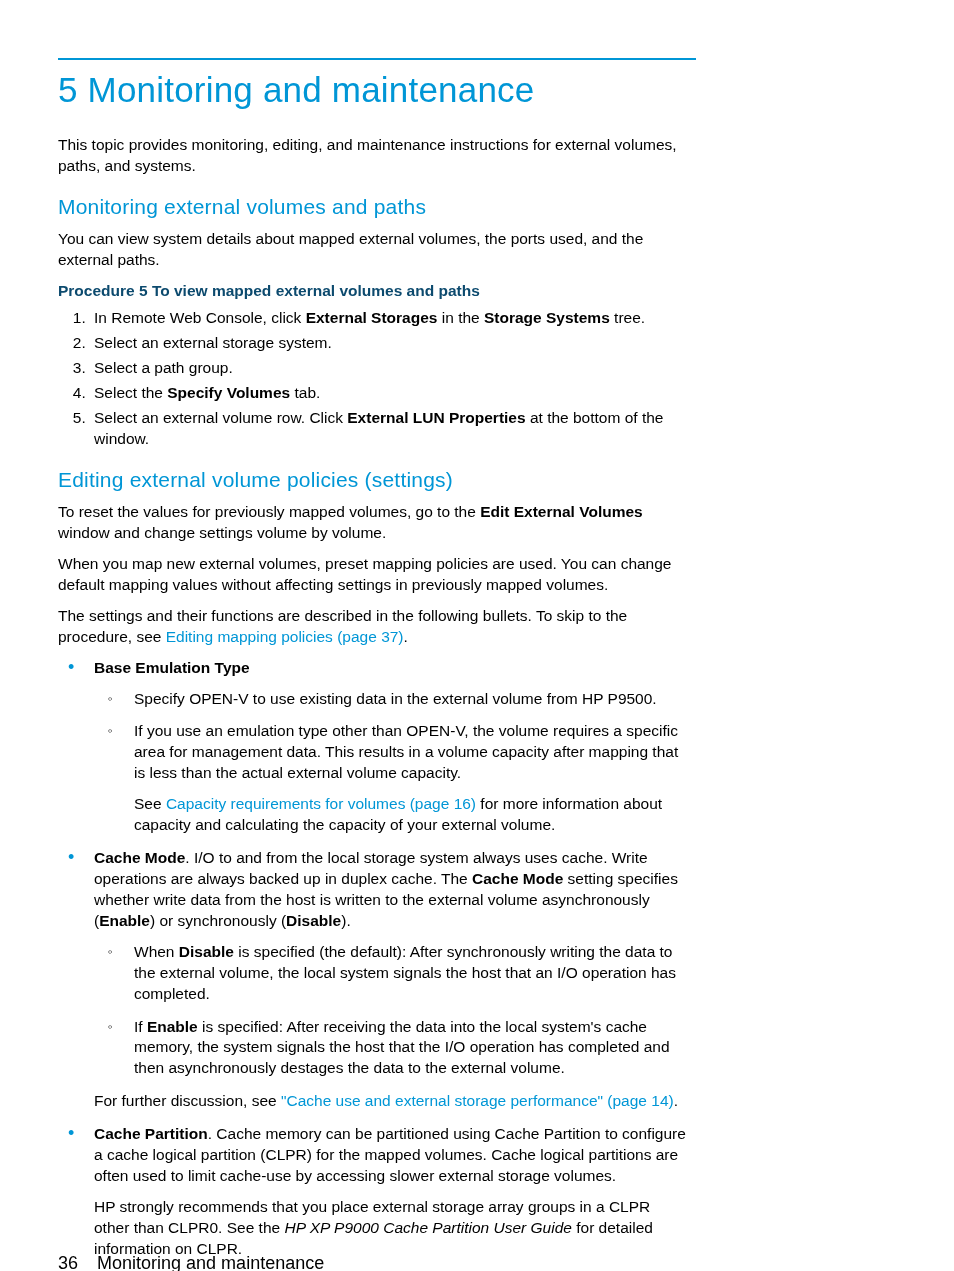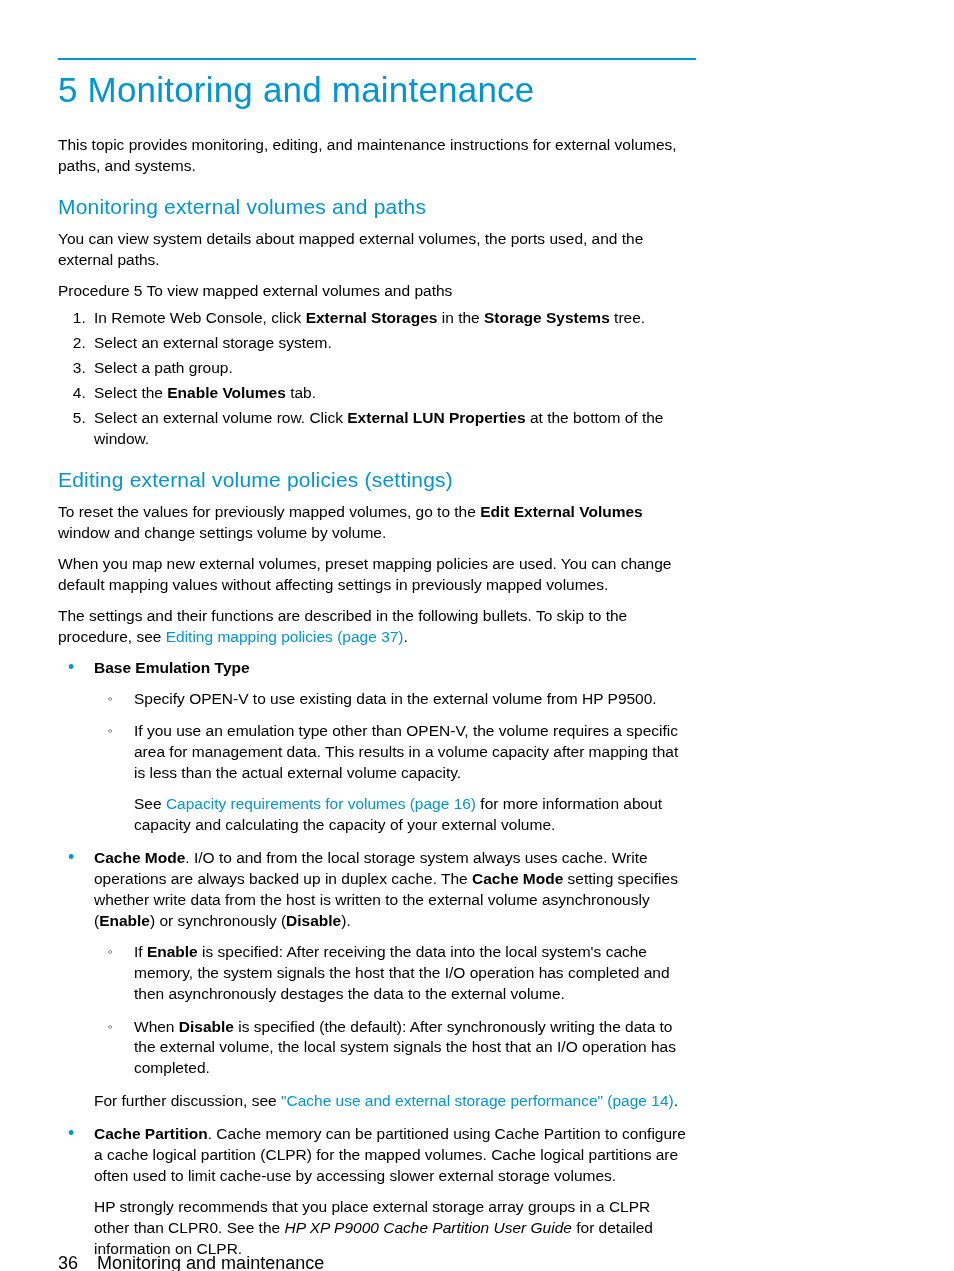--- a/index.html
+++ b/index.html
@@ -47,22 +47,22 @@
   }
   p.body {
     margin: 0 0 10px 0;
     font-family: "Arial Narrow", Arial, sans-serif;
     font-stretch: condensed;
     font-weight: 400;
   }
   .proc-title {
     font-family: "Arial Narrow", Arial, sans-serif;
     font-stretch: condensed;
-    font-weight: 400;
-    color: #000000;
+    font-weight: 700;
+    color: #0c4a6e;
     margin: 8px 0 6px 0;
   }
   ol.steps {
     margin: 0 0 6px 0;
     padding-left: 32px;
     font-family: "Arial Narrow", Arial, sans-serif;
     font-stretch: condensed;
   }
   ol.steps li {
     padding-left: 4px;
@@ -137,21 +137,21 @@
 
   <h2 class="section">Monitoring external volumes and paths</h2>
 
   <div class="indent">
     <p class="body">You can view system details about mapped external volumes, the ports used, and the external paths.</p>
     <div class="proc-title">Procedure 5 To view mapped external volumes and paths</div>
     <ol class="steps">
       <li><span>In Remote Web Console, click </span><b>External Storages</b><span> in the </span><b>Storage Systems</b><span> tree.</span></li>
       <li>Select an external storage system.</li>
       <li>Select a path group.</li>
-      <li><span>Select the </span><b>Enable Volumes</b><span> tab.</span></li>
+      <li><span>Select the </span><b>Specify Volumes</b><span> tab.</span></li>
       <li><span>Select an external volume row. Click </span><b>External LUN Properties</b><span> at the bottom of the window.</span></li>
     </ol>
   </div>
 
   <h2 class="section">Editing external volume policies (settings)</h2>
 
   <div class="indent">
     <p class="body"><span>To reset the values for previously mapped volumes, go to the </span><b>Edit External Volumes</b><span>  window and change settings volume by volume.</span></p>
     <p class="body">When you map new external volumes, preset mapping policies are used. You can change default mapping values without affecting settings in previously mapped volumes.</p>
     <p class="body"><span>The settings and their functions are described in the following bullets. To skip to the procedure, see </span><span class="link">Editing mapping policies (page 37)</span><span>.</span></p>
@@ -165,22 +165,22 @@
           <li>
             <span>If you use an emulation type other than OPEN-V, the volume requires a specific area for management data. This results in a volume capacity after mapping that is less than the actual external volume capacity.</span>
             <div class="subpara"><span>See </span><span class="link">Capacity requirements for volumes (page 16)</span><span> for more information about capacity and calculating the capacity of your external volume.</span></div>
           </li>
         </ul>
       </li>
 
       <li>
         <b>Cache Mode</b><span>. I/O to and from the local storage system always uses cache. Write operations are always backed up in duplex cache. The </span><b>Cache Mode</b><span> setting specifies whether write data from the host is written to the external volume asynchronously (</span><b>Enable</b><span>) or synchronously (</span><b>Disable</b><span>).</span>
         <ul class="sub">
+          <li><span>When </span><b>Disable</b><span> is specified (the default): After synchronously writing the data to the external volume, the local system signals the host that an I/O operation has completed.</span></li>
           <li><span>If </span><b>Enable</b><span> is specified: After receiving the data into the local system's cache memory, the system signals the host that the I/O operation has completed and then asynchronously destages the data to the external volume.</span></li>
-          <li><span>When </span><b>Disable</b><span> is specified (the default): After synchronously writing the data to the external volume, the local system signals the host that an I/O operation has completed.</span></li>
         </ul>
         <div class="subpara"><span>For further discussion, see </span><span class="link">"Cache use and external storage performance" (page 14)</span><span>.</span></div>
       </li>
 
       <li>
         <b>Cache Partition</b><span>. Cache memory can be partitioned using Cache Partition to configure a cache logical partition (CLPR) for the mapped volumes. Cache logical partitions are often used to limit cache-use by accessing slower external storage volumes.</span>
         <div class="subpara"><span>HP strongly recommends that you place external storage array groups in a CLPR other than CLPR0. See the </span><i>HP XP P9000 Cache Partition User Guide</i><span> for detailed information on CLPR.</span></div>
       </li>
 
     </ul>

